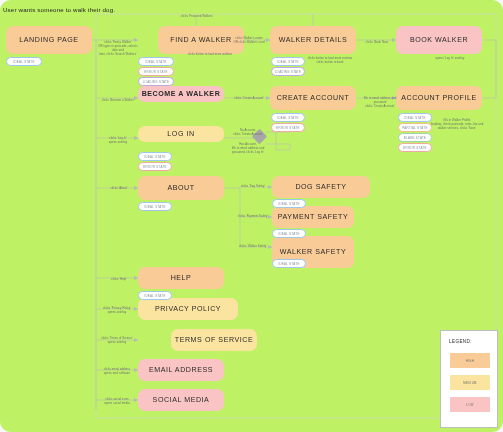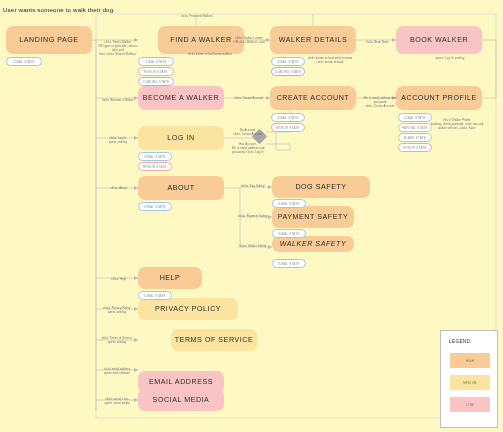--- a/index.html
+++ b/index.html
@@ -1,21 +1,21 @@
 <!DOCTYPE html>
 <html><head>
 <meta charset="utf-8">
 <style>
   html,body{margin:0;padding:0;background:#f7f7f7;}
   body{
     font-family:"Liberation Sans",sans-serif;
     width:503px;height:432px;overflow:hidden;position:relative;
     -webkit-font-smoothing:antialiased;
   }
-  #canvas{position:absolute;left:0;top:0;width:503px;height:432px;background:#fef9c3;}
+  #canvas{position:absolute;left:0;top:0;width:503px;height:432px;background:#bef264;border-radius:11px;}
 
   
   #wires{position:absolute;left:0;top:0;width:503px;height:432px;pointer-events:none;}
 
   
   .node{
     position:absolute;border-radius:7px;
     display:flex;align-items:center;justify-content:center;
     font-size:7.1px;letter-spacing:.55px;color:#2a2a2a;
     text-align:center;line-height:1.15;box-sizing:border-box;
@@ -141,32 +141,32 @@
     </g>
   </svg>
 
   <div id="diamond" style="left: 254px; top: 131px;"></div>
 
   <div id="nodes-layer">
       <div class="node hi" style="left: 6px; top: 26px; width: 86px; height: 28px;">LANDING PAGE</div>
       <div class="node hi" style="left: 138px; top: 26px; width: 86px; height: 28px; margin-left: 20px;">FIND A WALKER</div>
       <div class="node hi" style="left: 270px; top: 26px; width: 86px; height: 28px;">WALKER DETAILS</div>
       <div class="node low" style="left: 396px; top: 26px; width: 86px; height: 28px;">BOOK WALKER</div>
-      <div class="node low" style="left: 138px; top: 86px; width: 86px; height: 24px;">BECOME A WALKER</div>
+      <div class="node low" style="left: 138px; top: 86px; width: 86px; height: 16px; font-weight: bold;">BECOME A WALKER</div>
       <div class="node hi" style="left: 270px; top: 86px; width: 86px; height: 24px;">CREATE ACCOUNT</div>
       <div class="node hi" style="left: 396px; top: 86px; width: 86px; height: 24px;">ACCOUNT PROFILE</div>
-      <div class="node med" style="left: 138px; top: 126px; width: 86px; height: 24px;">LOG IN</div>
+      <div class="node med" style="left: 138px; top: 126px; width: 86px; height: 16px;">LOG IN</div>
       <div class="node hi" style="left: 138px; top: 176px; width: 86px; height: 24px;">ABOUT</div>
       <div class="node hi" style="left: 272px; top: 176px; width: 98px; height: 22px;">DOG SAFETY</div>
       <div class="node hi" style="left: 272px; top: 206px; width: 82px; height: 22px; text-align: right;">PAYMENT SAFETY</div>
-      <div class="node hi" style="left: 272px; top: 236px; width: 82px; height: 16px; font-style: italic;">WALKER SAFETY</div>
-      <div class="node hi" style="left: 138px; top: 267px; width: 64px; height: 22px;">HELP</div>
+      <div class="node hi" style="left: 272px; top: 236px; width: 82px; height: 32px;">WALKER SAFETY</div>
+      <div class="node hi" style="left: 138px; top: 267px; width: 86px; height: 22px;">HELP</div>
       <div class="node med" style="left: 138px; top: 298px; width: 100px; height: 22px;">PRIVACY POLICY</div>
       <div class="node med" style="left: 138px; top: 329px; width: 86px; height: 22px; margin-left: 33px;">TERMS OF SERVICE</div>
-      <div class="node low" style="left: 138px; top: 359px; width: 86px; height: 22px; margin-top: 12px;">EMAIL ADDRESS</div>
+      <div class="node low" style="left: 138px; top: 359px; width: 86px; height: 22px;">EMAIL ADDRESS</div>
       <div class="node low" style="left: 138px; top: 389px; width: 86px; height: 22px;">SOCIAL MEDIA</div>
     </div>
   <div id="chips-layer">
       <div class="chip b" style="left: 6px; top: 57px; width: 36px;">IDEAL STATE</div>
       <div class="chip b" style="left: 138px; top: 57px; width: 36px;">IDEAL STATE</div>
       <div class="chip r" style="left: 138px; top: 67px; width: 36px;">ERROR STATE</div>
       <div class="chip p" style="left: 138px; top: 77px; width: 36px;">LOADING STATE</div>
       <div class="chip b" style="left: 271px; top: 57px; width: 34px;">IDEAL STATE</div>
       <div class="chip p" style="left: 271px; top: 67px; width: 34px;">LOADING STATE</div>
       <div class="chip b" style="left: 271px; top: 113px; width: 34px;">IDEAL STATE</div>

